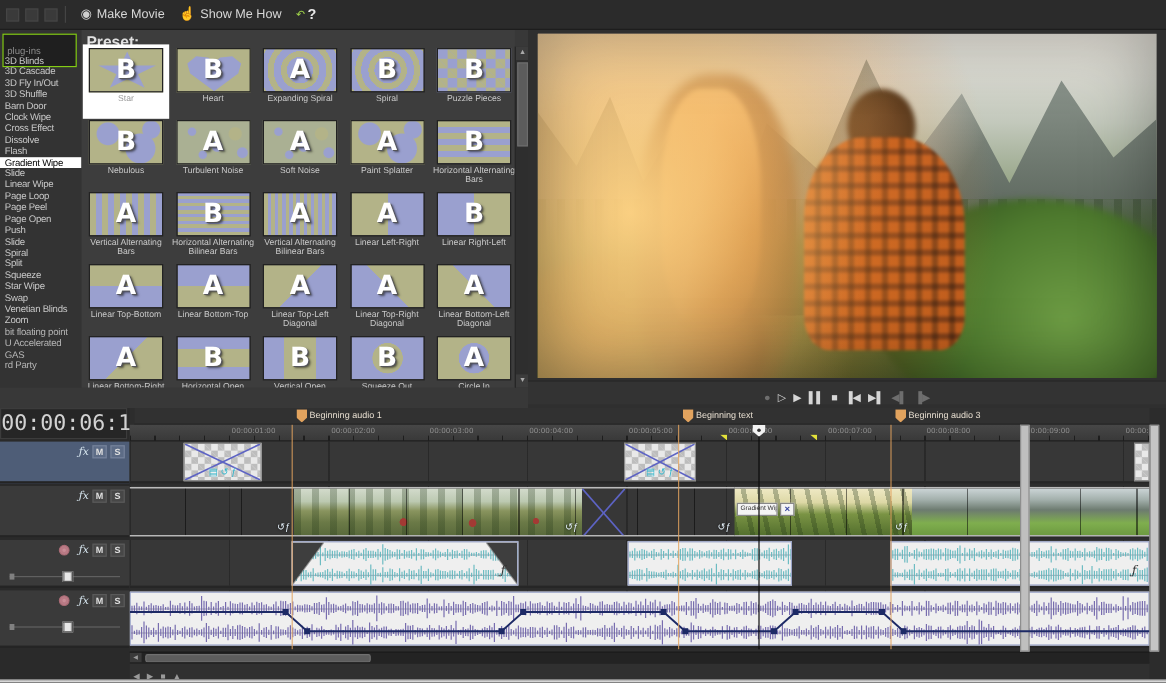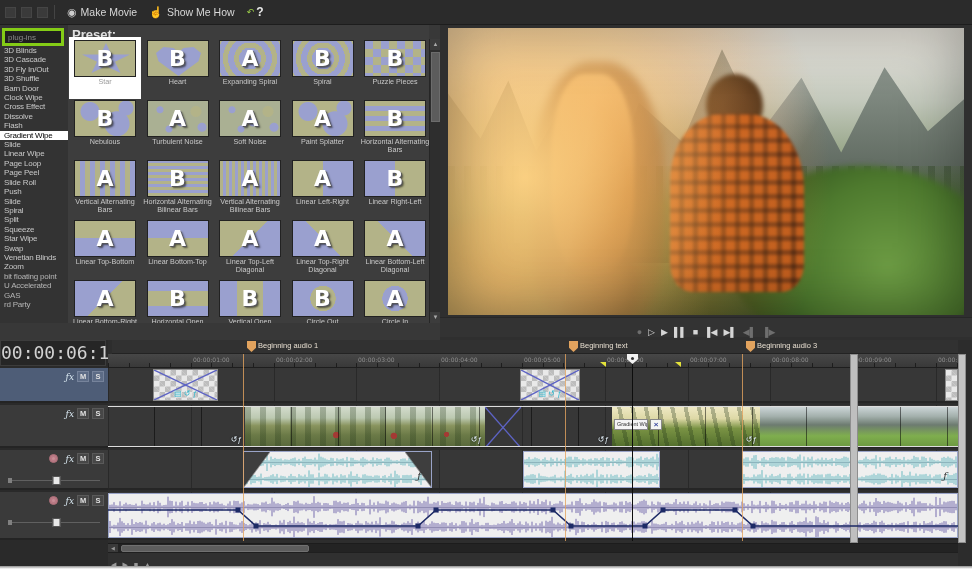--- a/index.html
+++ b/index.html
@@ -15,22 +15,22 @@
   .tb-btn{display:flex;align-items:center;gap:4px;padding:2px 6px;font-size:10.5px;color:#d8d8d8;cursor:default;}
   .tb-ic{font-size:11px;line-height:11px;color:#cfcfcf;}
   .help-ic{font-weight:bold;color:#e8e8e8;font-size:12px;}
   .help-arrow{color:#9fd24a;font-size:9px;margin-right:-2px;}
 
   
   .main{position:absolute;left:0;top:25px;width:972px;height:315px;}
   .left-panel{position:absolute;left:0;top:0;width:440px;height:315px;background:#383838;}
 
   .sidebar{position:absolute;left:0;top:0;width:68px;height:298px;background:#333;overflow:hidden;}
-  .search-box{position:absolute;left:2px;top:3px;width:62px;height:18px;background:#1f1f1f;
-              border:3px solid #84cc16;color:#8a8a8a;font-size:8px;padding:0 3px;font-family:"Liberation Sans",sans-serif;}
+  .search-box{position:absolute;left:2px;top:3px;width:62px;height:28px;background:#1f1f1f;
+              border:1px solid #84cc16;color:#8a8a8a;font-size:8px;padding:0 3px;font-family:"Liberation Sans",sans-serif;}
   .cat-list{position:absolute;left:0;top:21px;width:68px;}
   .cat-item{font-size:8px;line-height:9.4px;padding-left:4px;color:#c8c8c8;white-space:nowrap;
             overflow:hidden;letter-spacing:-0.2px;cursor:default;}
   .cat-item.selected{background:#fff;color:#000;}
   .cat-item.clipped{color:#b5b5b5;}
 
   .preset-panel{position:absolute;left:68px;top:0;width:361px;height:298px;background:#3d3d3d;overflow:hidden;}
   .preset-header{position:absolute;left:4px;top:2px;font-size:13px;font-weight:bold;color:#e0e0e0;}
   .preset-card{position:absolute;width:68px;height:58px;}
   .preset-card.selected{background:#fff;box-shadow:0 0 0 2px #fff;}
@@ -248,21 +248,21 @@
             <div class="cat-item">Barn Door</div>
             <div class="cat-item">Clock Wipe</div>
             <div class="cat-item">Cross Effect</div>
             <div class="cat-item">Dissolve</div>
             <div class="cat-item">Flash</div>
             <div class="cat-item selected">Gradient Wipe</div>
             <div class="cat-item">Slide</div>
             <div class="cat-item">Linear Wipe</div>
             <div class="cat-item">Page Loop</div>
             <div class="cat-item">Page Peel</div>
-            <div class="cat-item">Slide Roll</div>
+            <div class="cat-item">Page Open</div>
             <div class="cat-item">Push</div>
             <div class="cat-item">Slide</div>
             <div class="cat-item">Spiral</div>
             <div class="cat-item">Split</div>
             <div class="cat-item">Squeeze</div>
             <div class="cat-item">Star Wipe</div>
             <div class="cat-item">Swap</div>
             <div class="cat-item">Venetian Blinds</div>
             <div class="cat-item">Zoom</div>
             <div class="cat-item clipped">bit floating point</div>
@@ -411,21 +411,21 @@
             <div class="preset-card" style="left: 148px; top: 254px;">
               <div class="thumb pat-vopen">
                 <span class="letter">B</span>
               </div>
               <div class="plabel">Vertical Open</div>
             </div>
             <div class="preset-card" style="left: 220.5px; top: 254px;">
               <div class="thumb pat-circle-out">
                 <span class="letter">B</span>
               </div>
-              <div class="plabel">Circle Out</div>
+              <div class="plabel">Squeeze Out</div>
             </div>
             <div class="preset-card" style="left: 293px; top: 254px;">
               <div class="thumb pat-circle-in">
                 <span class="letter">A</span>
               </div>
               <div class="plabel">Circle In</div>
             </div>
           </div>
       </div>
       <div class="vscroll">

